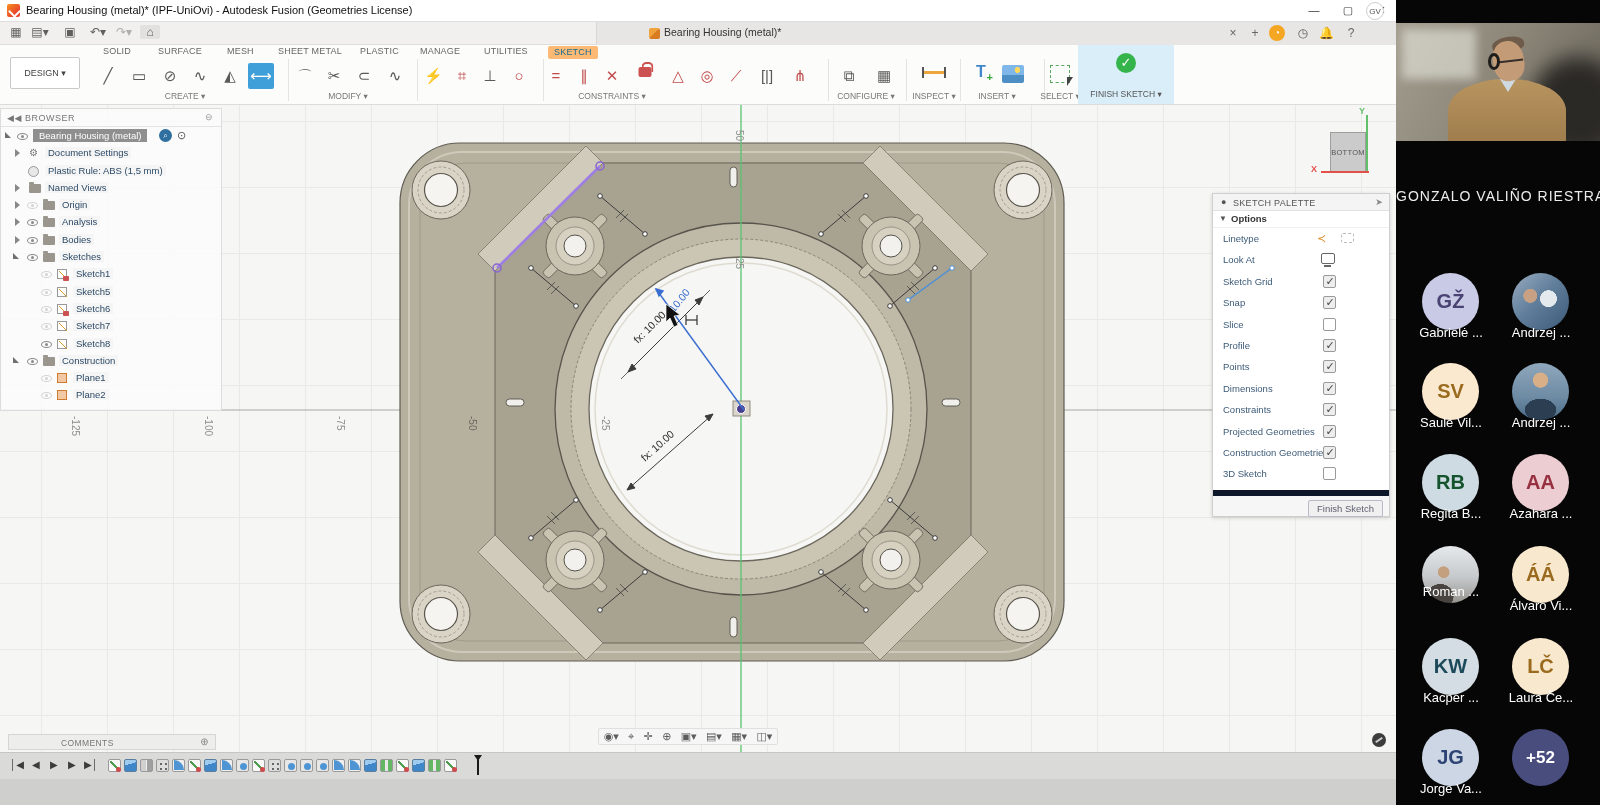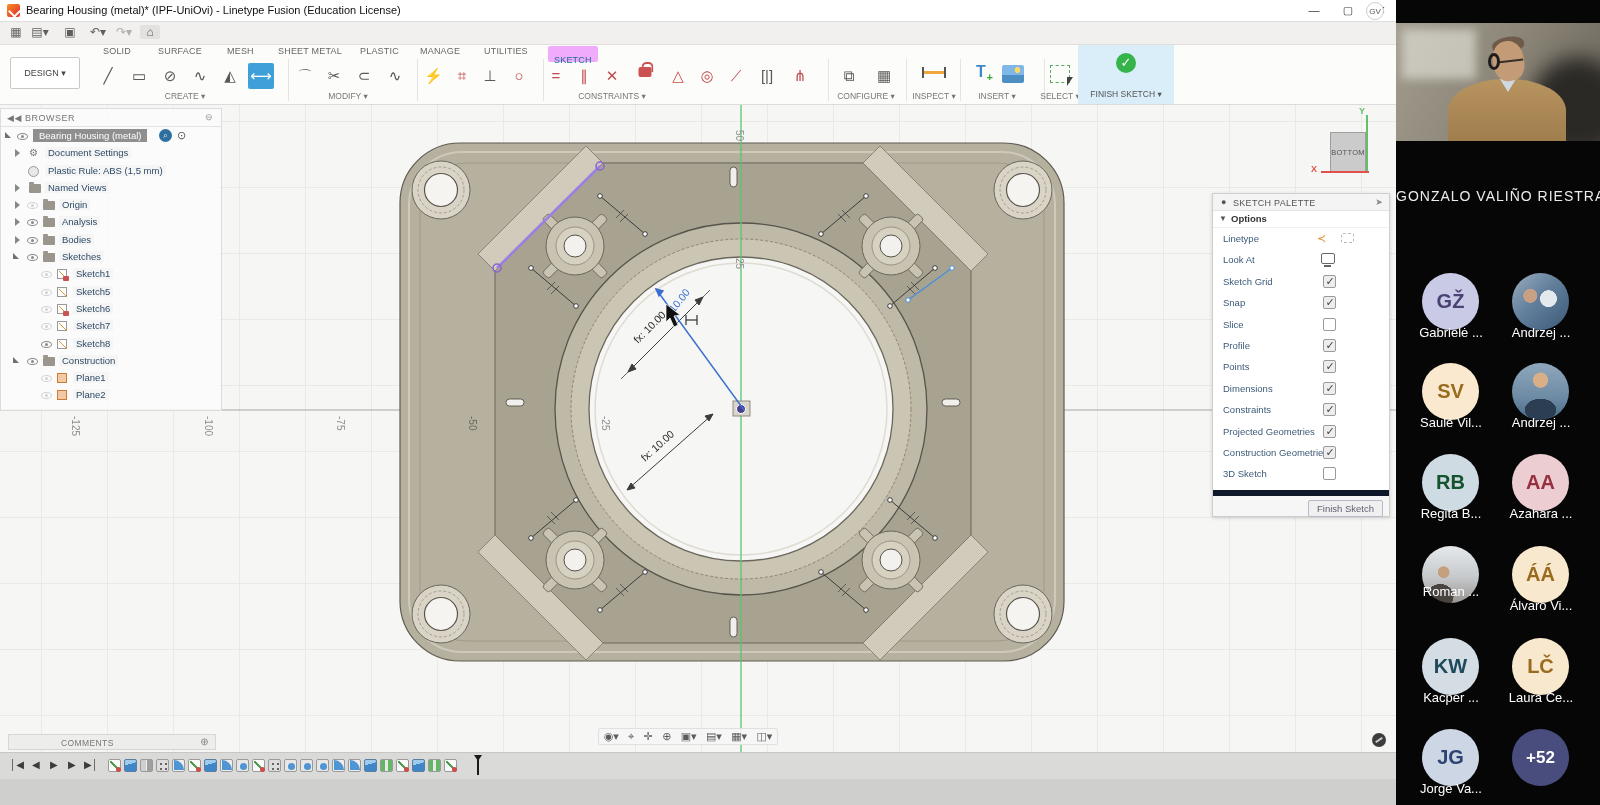--- a/index.html
+++ b/index.html
@@ -18,21 +18,21 @@
   #doctab-strip{position:absolute;left:596px;top:0;width:800px;height:23px;background:#e7e6e5;border-left:1px solid #d8d7d6}
   .cube-ico{position:absolute;width:11px;height:11px;background:linear-gradient(135deg,#f0a23c 0 50%,#d97b23 50%);border-radius:2px}
   #doctab-label{position:absolute;left:67px;top:4px;font-size:10.5px;color:#333}
   .tabicon{position:absolute;top:2px;width:18px;height:18px;line-height:18px;text-align:center;font-size:12px;color:#666}
   .orange-badge{background:#f5a623;border-radius:50%;width:16px;height:16px;top:3px;color:#fff;font-size:10px;line-height:16px}
   .avatar-gv{position:absolute;left:1366px;top:2px;width:18px;height:18px;border-radius:50%;background:#fff;border:1px solid #cfcfcf;font-size:8px;font-weight:normal;color:#555;text-align:center;line-height:17px}
   
   #ribbon{position:absolute;left:0;top:45px;width:1396px;height:60px;background:#fcfcfb;border-bottom:1px solid #dcdcdc}
   #design-box{position:absolute;left:10px;top:12px;width:70px;height:32px;border:1px solid #c9c9c9;border-radius:2px;background:#fff;font-size:9px;color:#444;text-align:center;line-height:30px}
   .rtab{position:absolute;top:1px;height:13px;font-size:9px;color:#666;letter-spacing:.2px}
-  .rtab.active{background:#f0abfc;color:#1b6d94;padding:8px 6px;border-radius:2px;line-height:13px}
+  .rtab.active{background:#fdba74;color:#1b6d94;padding:0 6px;border-radius:2px;line-height:13px}
   .gdiv{position:absolute;top:14px;height:42px;width:1px;background:#e4e4e3}
   .glabel{position:absolute;top:46px;font-size:8.5px;color:#777;white-space:nowrap;transform:translateX(-50%)}
   .ticon{position:absolute;top:18px;width:26px;height:26px;text-align:center;line-height:26px;font-size:15px;color:#5a5a5a;transform:translateX(-50%)}
   .ticon.red{color:#c14b4b}
   .ticon.active-blue{background:#3f9fd8;color:#fff;border-radius:2px}
   .mini-lock{position:absolute;top:22px;width:13px;height:10px;background:#cc5252;border-radius:2px;transform:translateX(-50%)}
   .mini-lock::before{content:"";position:absolute;left:2.5px;top:-5px;width:8px;height:8px;border:2px solid #cc5252;border-bottom:none;border-radius:5px 5px 0 0}
   .measure-ico{position:absolute;top:26px;width:22px;height:3px;background:#eda73c;transform:translateX(-50%)}
   .measure-ico::before,.measure-ico::after{content:"";position:absolute;top:-4px;width:2px;height:11px;background:#555}
   .measure-ico::before{left:-1px}.measure-ico::after{right:-1px}
@@ -130,33 +130,43 @@
   .photo-suit{background:radial-gradient(circle at 50% 30%,#d9af88 0 15%,transparent 16%),radial-gradient(ellipse 26px 18px at 50% 82%,#2c3e52 0 60%,transparent 61%),linear-gradient(180deg,#8fa7bc 0%,#6d8ba4 60%,#4a6a86 100%)}
   .photo-outdoor{background:radial-gradient(circle at 38% 46%,#c5a07e 0 12%,transparent 13%),radial-gradient(ellipse 22px 20px at 32% 88%,#4a4440 0 60%,transparent 61%),linear-gradient(180deg,#e6e9ec 0%,#c6c9cc 55%,#97948f 100%)}
 </style>
 </head>
 <body>
 
 <div id="fusion">
 
   <div id="titlebar">
     <span class="fusion-logo"></span>
-    <span id="title-text">Bearing Housing (metal)* (IPF-UniOvi) - Linetype Fusion (Education License)</span>
+    <span id="title-text">Bearing Housing (metal)* (IPF-UniOvi) - Autodesk Fusion (Geometries License)</span>
     <span class="wctl" style="left:1299px">—</span>
     <span class="wctl" style="left:1333px">▢</span>
     <span class="wctl" style="left:1366px">✕</span>
   </div>
 
   <div id="qat">
     <span class="qicon" style="left:6px">▦</span>
     <span class="qicon" style="left:30px">▤▾</span>
     <span class="qicon" style="left:60px">▣</span>
     <span class="qicon" style="left:88px">↶▾</span>
     <span class="qicon" style="left:114px;opacity:.45">↷▾</span>
     <span class="qicon qchip" style="left:140px">⌂</span>
+    <div id="doctab-strip">
+      <span class="cube-ico" style="left:52px;top:6px"></span>
+      <span id="doctab-label">Bearing Housing (metal)*</span>
+      <span class="tabicon" style="left:627px">×</span>
+      <span class="tabicon" style="left:649px">+</span>
+      <span class="tabicon orange-badge" style="left:672px">◔</span>
+      <span class="tabicon" style="left:697px">◷</span>
+      <span class="tabicon" style="left:721px">🔔</span>
+      <span class="tabicon" style="left:745px">?</span>
+    </div>
   </div>
   <span class="avatar-gv">GV</span>
 
   <div id="ribbon">
     <div id="design-box">DESIGN ▾</div>
     <span class="rtab" style="left:103px">SOLID</span>
     <span class="rtab" style="left:158px">SURFACE</span>
     <span class="rtab" style="left:227px">MESH</span>
     <span class="rtab" style="left:278px">SHEET METAL</span>
     <span class="rtab" style="left:360px">PLASTIC</span>

